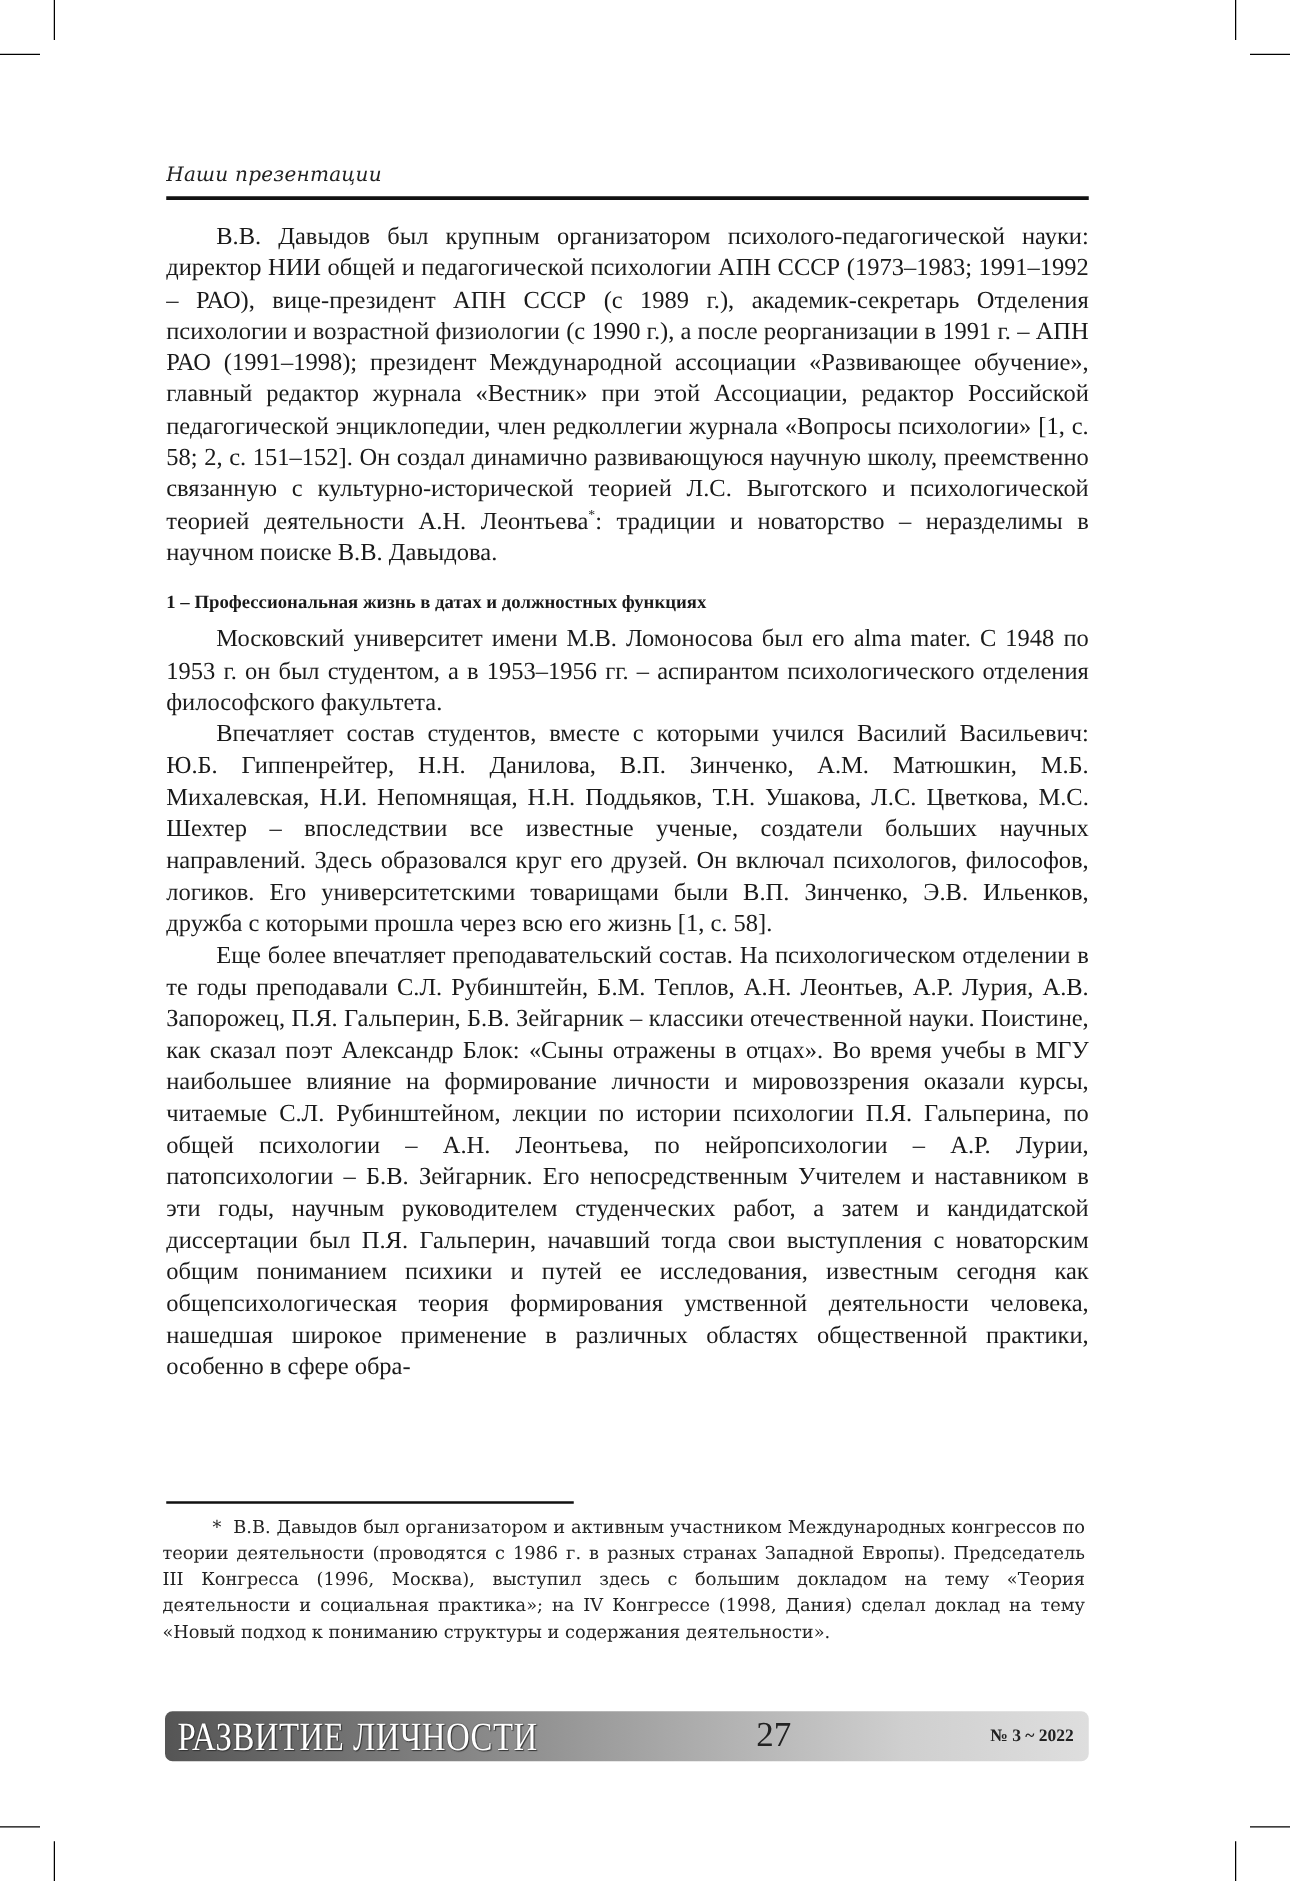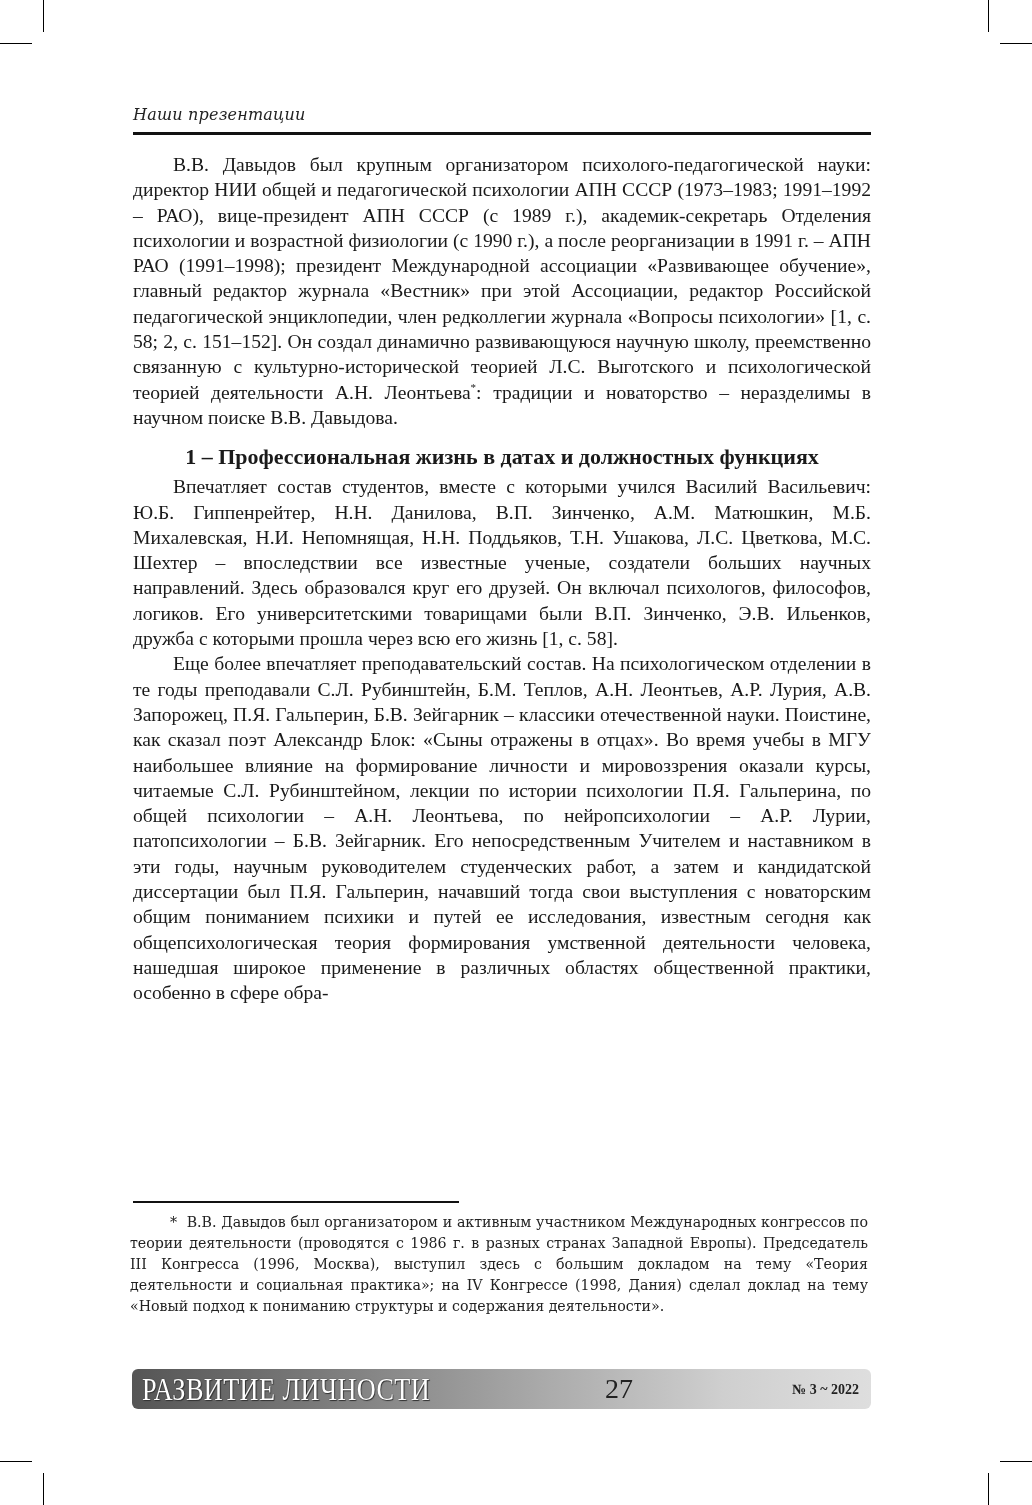--- a/index.html
+++ b/index.html
@@ -1,32 +1,32 @@
 <!DOCTYPE html>
 <html><head>
 <meta charset="utf-8">
 <style>
   html, body { margin: 0; padding: 0; background: #ffffff; }
   body { width: 1032px; height: 1505px; position: relative; overflow: hidden; color: #1a1a1a; }
   .crop { position: absolute; background: #000; }
   .page { position: absolute; left: 133px; top: 100px; width: 738px; }
   .running-head {
     font-family: "DejaVu Serif", serif; font-style: italic; font-size: 16px;
-    color: #222; height: 30px; line-height: 30px; letter-spacing: 0.2px;
+    color: #222; height: 30px; line-height: 30px; letter-spacing: 0.2px; margin-top: 25px;
   }
   .head-rule { height: 3px; background: #111; margin-top: 2px; }
   .body-text {
     font-family: "Liberation Serif", serif; font-size: 19.6px; line-height: 25.3px;
     text-align: justify; color: #1a1a1a;
   }
   .para { margin: 0; text-indent: 40px; }
   .para.first { margin-top: 17px; }
   .section-title {
-    font-family: "Liberation Serif", serif; font-weight: bold; font-size: 22px;
-    text-align: center; margin: 16px 0 6px 0; line-height: 22px; color: #1a1a1a;
+    font-family: "Liberation Serif", serif; font-weight: bold; font-size: 15px;
+    margin: 16px 0 6px 0; line-height: 22px; color: #1a1a1a;
   }
   sup { font-size: 11px; line-height: 0; }
   .fn-rule { position: absolute; left: 133px; top: 1201px; width: 326px; height: 2px; background: #111; }
   .footnote {
     position: absolute; left: 130px; top: 1212px; width: 738px;
     font-family: "DejaVu Serif", serif; font-size: 14.2px; line-height: 21px;
     text-align: justify; color: #222;
   }
   .footnote p { margin: 0; text-indent: 40px; }
   .footer-bar {
@@ -63,20 +63,21 @@
 
 <div class="page">
   <div class="running-head">Наши презентации</div>
   <div class="head-rule"></div>
 
   <div class="body-text">
     <p class="para first"><span>В.В. Давыдов был крупным организатором психолого-педагогической науки: директор НИИ общей и педагогической психологии АПН СССР (1973–1983; 1991–1992 – РАО), вице-президент АПН СССР (с 1989 г.), академик-секретарь Отделения психологии и возрастной физиологии (с 1990 г.), а после реорганизации в 1991 г. – АПН РАО (1991–1998); президент Международной ассоциации «Развивающее обучение», главный редактор журнала «Вестник» при этой Ассоциации, редактор Российской педагогической энциклопедии, член редколлегии журнала «Вопросы психологии» [1, с. 58; 2, с. 151–152]. Он создал динамично развивающуюся научную школу, преемственно связанную с культурно-исторической теорией Л.С. Выготского и психологической теорией деятельности А.Н. Леонтьева</span><sup>*</sup><span>: традиции и новаторство – неразделимы в научном поиске В.В. Давыдова.</span></p>
 
     <div class="section-title">1 – Профессиональная жизнь в датах и должностных функциях</div>
 
+    <p class="para">Московский университет имени М.В. Ломоносова был его alma mater. С 1948 по 1953 г. он был студентом, а в 1953–1956 гг. – аспирантом психологического отделения философского факультета.</p>
     <p class="para">Впечатляет состав студентов, вместе с которыми учился Василий Васильевич: Ю.Б. Гиппенрейтер, Н.Н. Данилова, В.П. Зинченко, А.М. Матюшкин, М.Б. Михалевская, Н.И. Непомнящая, Н.Н. Поддьяков, Т.Н. Ушакова, Л.С. Цветкова, М.С. Шехтер – впоследствии все известные ученые, создатели больших научных направлений. Здесь образовался круг его друзей. Он включал психологов, философов, логиков. Его университетскими товарищами были В.П. Зинченко, Э.В. Ильенков, дружба с которыми прошла через всю его жизнь [1, с. 58].</p>
     <p class="para">Еще более впечатляет преподавательский состав. На психологическом отделении в те годы преподавали С.Л. Рубинштейн, Б.М. Теплов, А.Н. Леонтьев, А.Р. Лурия, А.В. Запорожец, П.Я. Гальперин, Б.В. Зейгарник – классики отечественной науки. Поистине, как сказал поэт Александр Блок: «Сыны отражены в отцах». Во время учебы в МГУ наибольшее влияние на формирование личности и мировоззрения оказали курсы, читаемые С.Л. Рубинштейном, лекции по истории психологии П.Я. Гальперина, по общей психологии – А.Н. Леонтьева, по нейропсихологии – А.Р. Лурии, патопсихологии – Б.В. Зейгарник. Его непосредственным Учителем и наставником в эти годы, научным руководителем студенческих работ, а затем и кандидатской диссертации был П.Я. Гальперин, начавший тогда свои выступления с новаторским общим пониманием психики и путей ее исследования, известным сегодня как общепсихологическая теория формирования умственной деятельности человека, нашедшая широкое применение в различных областях общественной практики, особенно в сфере обра-</p>
   </div>
 </div>
 
 <div class="fn-rule"></div>
 <div class="footnote">
   <p><span>*</span>&nbsp;&nbsp;<span>В.В. Давыдов был организатором и активным участником Международных конгрессов по теории деятельности (проводятся с 1986 г. в разных странах Западной Европы). Председатель III Конгресса (1996, Москва), выступил здесь с большим докладом на тему «Теория деятельности и социальная практика»; на IV Конгрессе (1998, Дания) сделал доклад на тему «Новый подход к пониманию структуры и содержания деятельности».</span></p>
 </div>
 

